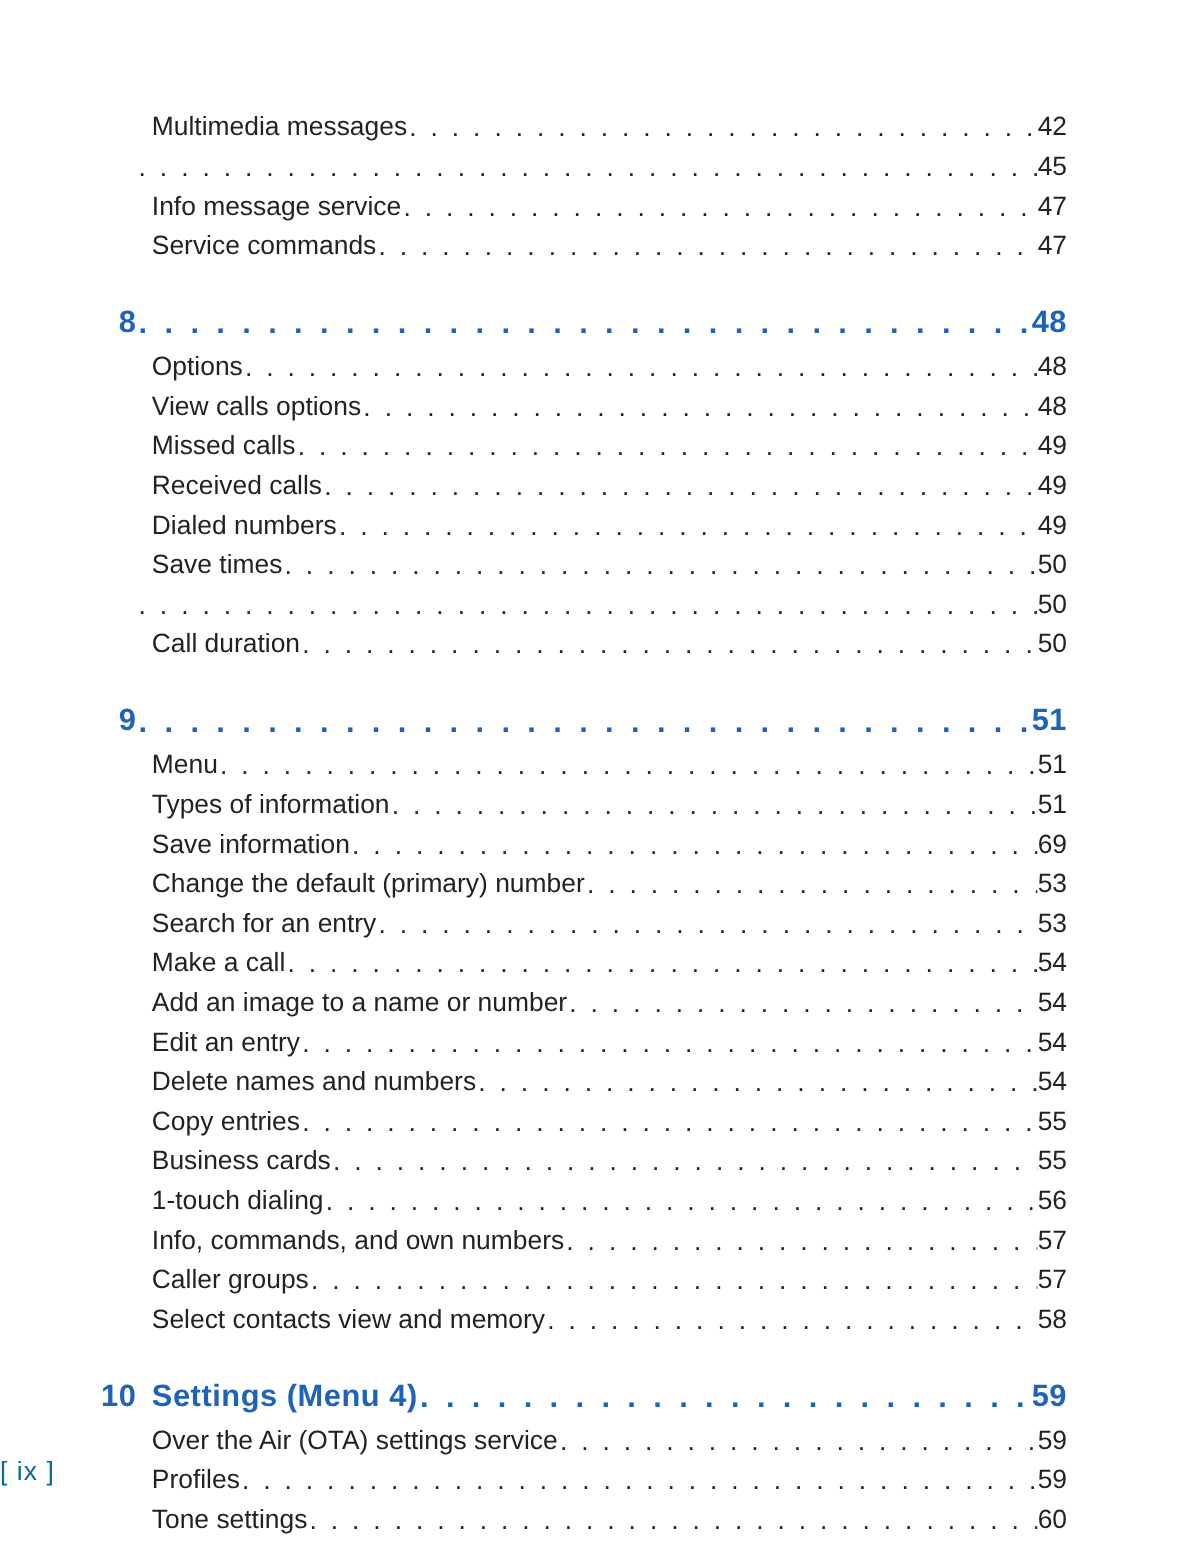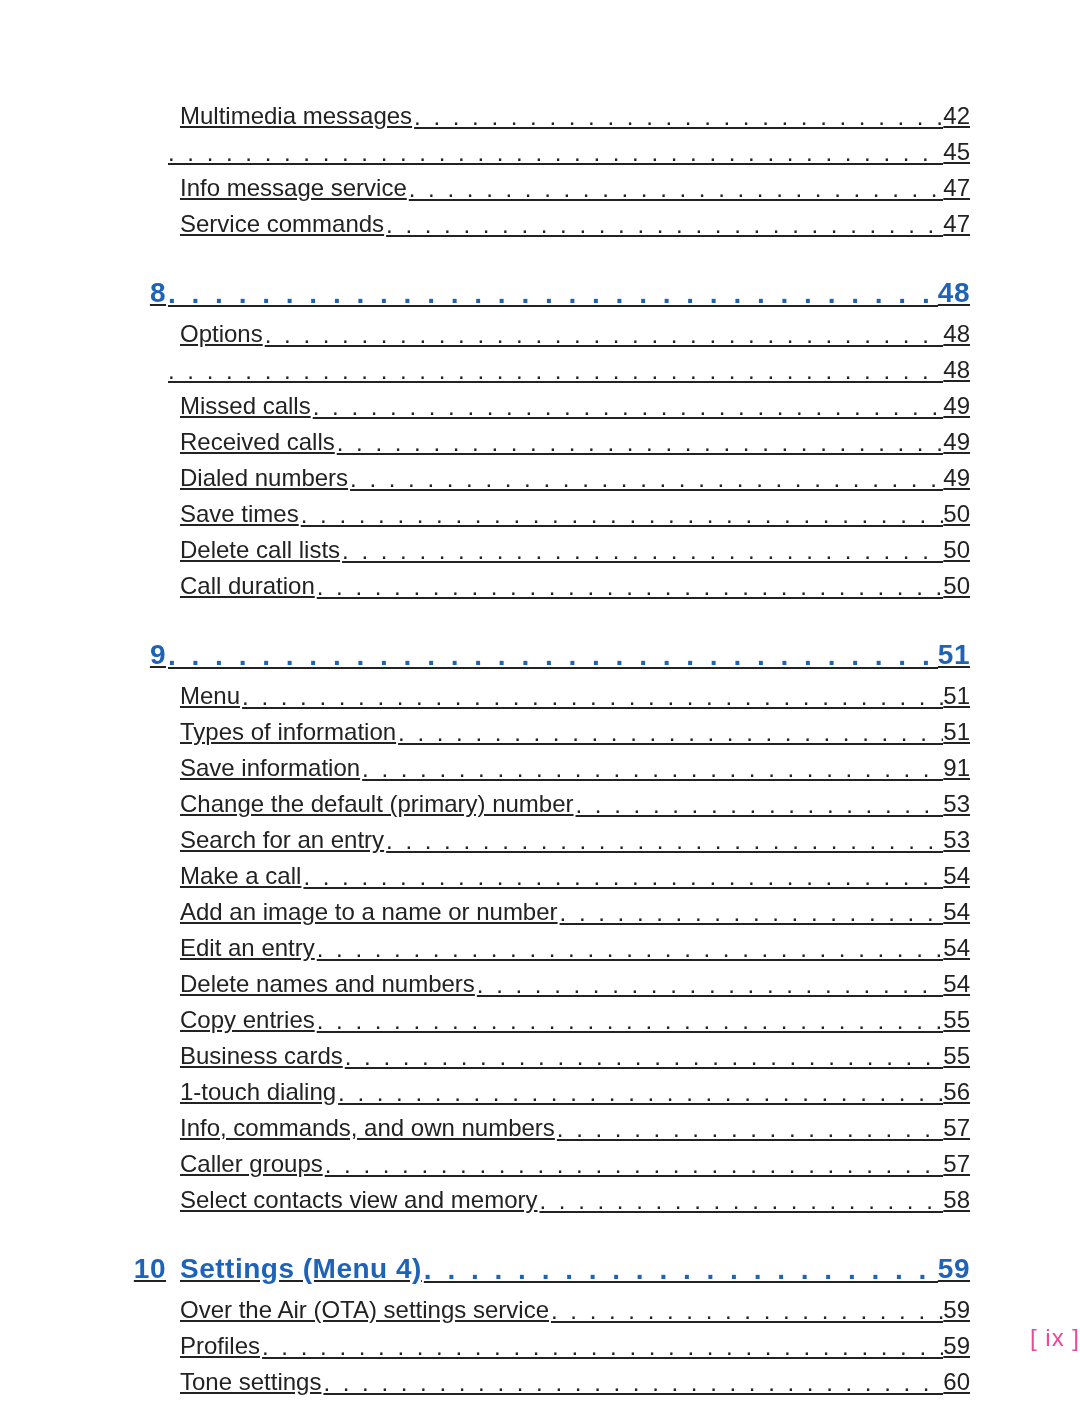--- a/index.html
+++ b/index.html
@@ -8,23 +8,22 @@
     background: #fff;
     width: 1080px;
     height: 1412px;
     font-family: "Segoe UI", "Lucida Sans", "Trebuchet MS", Arial, sans-serif;
     color: #222;
   }
   .page {
     box-sizing: border-box;
     width: 1080px;
     height: 1412px;
-    padding: 98px 110px 60px 104px;
+    padding: 98px 110px 60px 62px;
     position: relative;
-    text-decoration: underline;
   }
   .toc {
     width: 100%;
   }
   .toc-group {
     margin-top: 30px;
   }
   .toc-group:first-child {
     margin-top: 0;
   }
@@ -70,22 +69,22 @@
     letter-spacing: 4px;
   }
   .entry-page {
     white-space: nowrap;
     text-align: center;
   }
   .page-footer {
     position: absolute;
     left: 0; right: 0;
     bottom: 60px;
-    text-align: right;
-    color: #ec4899;
+    text-align: left;
+    color: #0369a1;
     font-size: 24px;
     letter-spacing: 1px;
   }
 </style>
 </head>
 <body>
 
 <div class="page">
   <div class="toc" id="toc">
       <div class="toc-group">
@@ -120,20 +119,21 @@
           <span class="entry-page">48</span>
         </div>
         <div class="entry">
           <span class="entry-indent"></span>
           <span class="entry-title">Options</span>
           <span class="entry-leader">. . . . . . . . . . . . . . . . . . . . . . . . . . . . . . . . . . . . . . . . . . . . . . . . . . . . . . . . . . . . . . . . . . . . . . . . . . . . . . . . . . . . . . . . . . . . . . . . . . . . . . . . . . . . . . . . . . . . . . . .</span>
           <span class="entry-page">48</span>
         </div>
         <div class="entry">
           <span class="entry-indent"></span>
+          <span class="entry-title">View calls options</span>
           <span class="entry-leader">. . . . . . . . . . . . . . . . . . . . . . . . . . . . . . . . . . . . . . . . . . . . . . . . . . . . . . . . . . . . . . . . . . . . . . . . . . . . . . . . . . . . . . . . . . . . . . . . . . . . . . . . . . . . . . . . . . . . . . . .</span>
           <span class="entry-page">48</span>
         </div>
         <div class="entry">
           <span class="entry-indent"></span>
           <span class="entry-title">Missed calls</span>
           <span class="entry-leader">. . . . . . . . . . . . . . . . . . . . . . . . . . . . . . . . . . . . . . . . . . . . . . . . . . . . . . . . . . . . . . . . . . . . . . . . . . . . . . . . . . . . . . . . . . . . . . . . . . . . . . . . . . . . . . . . . . . . . . . .</span>
           <span class="entry-page">49</span>
         </div>
         <div class="entry">
@@ -149,21 +149,20 @@
           <span class="entry-page">49</span>
         </div>
         <div class="entry">
           <span class="entry-indent"></span>
           <span class="entry-title">Save times</span>
           <span class="entry-leader">. . . . . . . . . . . . . . . . . . . . . . . . . . . . . . . . . . . . . . . . . . . . . . . . . . . . . . . . . . . . . . . . . . . . . . . . . . . . . . . . . . . . . . . . . . . . . . . . . . . . . . . . . . . . . . . . . . . . . . . .</span>
           <span class="entry-page">50</span>
         </div>
         <div class="entry">
           <span class="entry-indent"></span>
-          <span class="entry-title">Delete call lists</span>
           <span class="entry-leader">. . . . . . . . . . . . . . . . . . . . . . . . . . . . . . . . . . . . . . . . . . . . . . . . . . . . . . . . . . . . . . . . . . . . . . . . . . . . . . . . . . . . . . . . . . . . . . . . . . . . . . . . . . . . . . . . . . . . . . . .</span>
           <span class="entry-page">50</span>
         </div>
         <div class="entry">
           <span class="entry-indent"></span>
           <span class="entry-title">Call duration</span>
           <span class="entry-leader">. . . . . . . . . . . . . . . . . . . . . . . . . . . . . . . . . . . . . . . . . . . . . . . . . . . . . . . . . . . . . . . . . . . . . . . . . . . . . . . . . . . . . . . . . . . . . . . . . . . . . . . . . . . . . . . . . . . . . . . .</span>
           <span class="entry-page">50</span>
         </div>
       </div>
@@ -182,21 +181,21 @@
         <div class="entry">
           <span class="entry-indent"></span>
           <span class="entry-title">Types of information</span>
           <span class="entry-leader">. . . . . . . . . . . . . . . . . . . . . . . . . . . . . . . . . . . . . . . . . . . . . . . . . . . . . . . . . . . . . . . . . . . . . . . . . . . . . . . . . . . . . . . . . . . . . . . . . . . . . . . . . . . . . . . . . . . . . . . .</span>
           <span class="entry-page">51</span>
         </div>
         <div class="entry">
           <span class="entry-indent"></span>
           <span class="entry-title">Save information</span>
           <span class="entry-leader">. . . . . . . . . . . . . . . . . . . . . . . . . . . . . . . . . . . . . . . . . . . . . . . . . . . . . . . . . . . . . . . . . . . . . . . . . . . . . . . . . . . . . . . . . . . . . . . . . . . . . . . . . . . . . . . . . . . . . . . .</span>
-          <span class="entry-page">91</span>
+          <span class="entry-page">69</span>
         </div>
         <div class="entry">
           <span class="entry-indent"></span>
           <span class="entry-title">Change the default (primary) number</span>
           <span class="entry-leader">. . . . . . . . . . . . . . . . . . . . . . . . . . . . . . . . . . . . . . . . . . . . . . . . . . . . . . . . . . . . . . . . . . . . . . . . . . . . . . . . . . . . . . . . . . . . . . . . . . . . . . . . . . . . . . . . . . . . . . . .</span>
           <span class="entry-page">53</span>
         </div>
         <div class="entry">
           <span class="entry-indent"></span>
           <span class="entry-title">Search for an entry</span>

